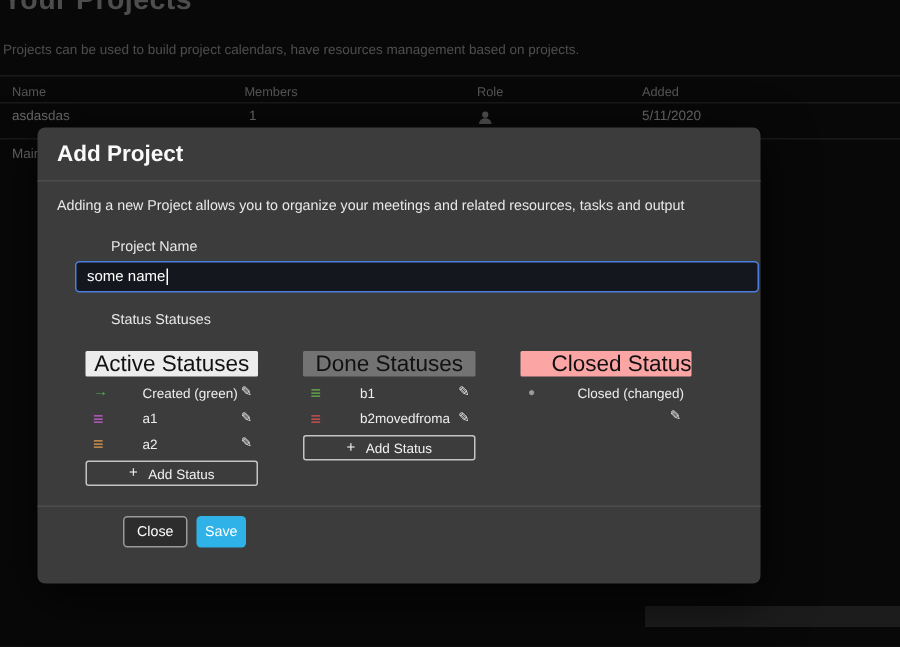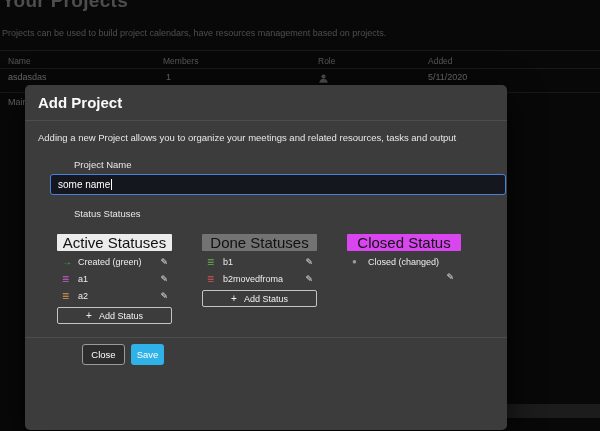--- a/index.html
+++ b/index.html
@@ -14,21 +14,21 @@
   .page-desc { position:absolute; left:2px; top:28px; font-size:9px; color:#8c8c8c; }
   .tbl-line { position:absolute; left:0; right:0; height:0; border-top:1px solid #2e2e2e; }
   .th { position:absolute; font-size:8.5px; color:#9a9a9a; top:56px; }
   .cell { position:absolute; font-size:9px; color:#bdbdbd; }
   .person-icon { position:absolute; left:318px; top:73px; }
   .partial-row { position:absolute; left:430px; top:404px; width:170px; height:14px; background:#333333; }
   
   .overlay { position:absolute; inset:0; background:rgba(0,0,0,0.45); z-index:1; }
   
   .modal {
-    position:absolute; left:25px; top:85px; width:482px; height:345px; z-index:2;
+    position:absolute; left:25px; top:85px; width:482px; height:304px; z-index:2;
     background:#3c3c3c; border-radius:5px; box-shadow:0 10px 35px rgba(0,0,0,0.75);
     color:#ededed;
   }
   .modal-header { position:absolute; left:0; top:0; right:0; height:36px; border-bottom:1px solid #4d4d4d; }
   .modal-title { position:absolute; left:13px; top:9px; font-size:15px; font-weight:600; color:#fafafa; }
   .modal-desc { position:absolute; left:13px; top:47px; right:10px; font-size:9.5px; color:#e8e8e8; }
   .field-label { position:absolute; left:13px; font-size:9.5px; color:#e8e8e8;padding-left:36px; }
   .name-input {
     position:absolute; left:13px; top:89px; width:456px; height:21px;
     background:#14171d; border:1.5px solid #4a7fdd; border-radius:3px;
@@ -39,21 +39,21 @@
   
   .status-col { position:absolute; top:149px; width:115px; }
   .col-header {
     height:17px; line-height:17px; text-align:center; background:#ececec; color:#111;
     font-size:15px; font-weight:500; border-radius:1px;
   }
   .status-item { display:flex; align-items:center; height:13px; margin-top:4px; padding:0 4px 0 5px; }
   .s-icon { width:13px; font-size:10px; line-height:10px; }
   .s-icon.lines { font-size:12px; }
   .s-icon.dot { font-size:8px; }
-  .s-label { font-size:9px; color:#ededed; flex:1; margin-left:3px; white-space:nowrap; }
+  .s-label { font-size:9px; color:#ededed; flex:1; margin-left:20px; white-space:nowrap; }
   .s-edit { font-size:9px; color:#e6e6e6; cursor:pointer; }
   .pencil-row { display:flex; justify-content:flex-end; padding-right:7px; margin-top:4px; height:12px; }
   .add-status {
     margin-top:5px; width:100%; height:17px; border:1px solid #c4c4c4; border-radius:2px;
     background:transparent; color:#f2f2f2; font-size:9px;
     display:flex; align-items:center; justify-content:center; gap:7px; cursor:pointer;
   }
   .add-status .plus { font-size:10px; }
   
   .modal-footer-line { position:absolute; left:0; right:0; top:252px; border-top:1px solid #4d4d4d; }
@@ -144,21 +144,21 @@
         <span class="s-label">b2movedfroma</span>
         <span class="s-edit">✎</span>
       </div>
       <div class="add-status">
         <span class="plus">+</span>
         <span>Add Status</span>
       </div>
     </div>
 
     <div class="status-col" style="left:322px;width:114px">
-      <div class="col-header" style="background: #d946ef;">Closed Status</div>
+      <div class="col-header" style="background: #fca5a5; text-align: right;">Closed Status</div>
       <div class="status-item">
         <span class="s-icon dot" style="color: rgb(155, 155, 155);">●</span>
         <span class="s-label">Closed (changed)</span>
       </div>
       <div class="pencil-row">
         <span class="s-edit">✎</span>
       </div>
     </div>
 
     <div class="modal-footer-line"></div>

